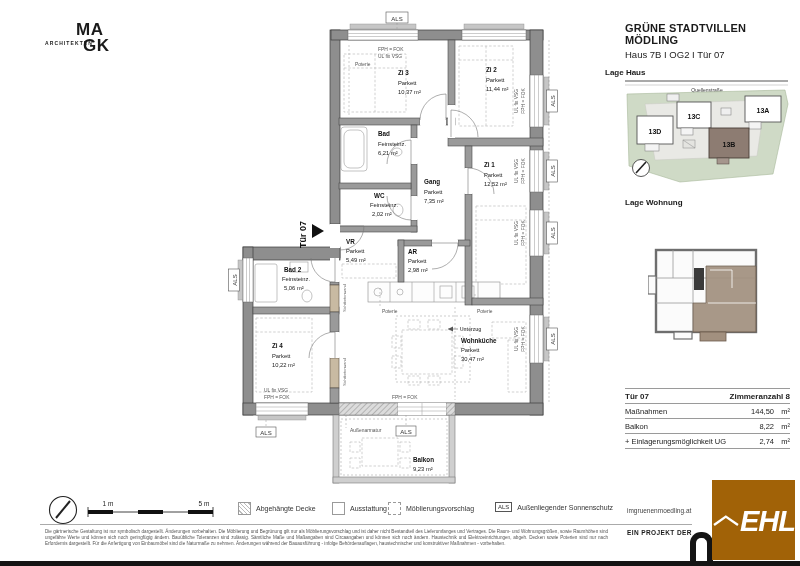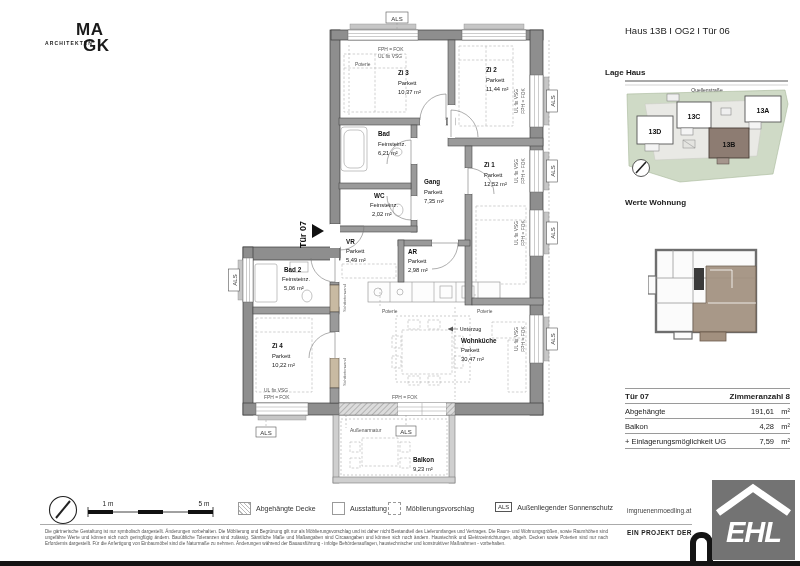--- a/index.html
+++ b/index.html
@@ -41,42 +41,43 @@
   .leg{display:flex;align-items:center;gap:5px}
   .leg .lab{font-size:7px;color:#333;white-space:nowrap}
   .sw{width:13px;height:13px;border:1px solid #9a9a9a;box-sizing:border-box;background:#fff}
   .sw.hatch{background:repeating-linear-gradient(45deg,#fff 0 2px,#bbb 2px 3px);}
   .sw.dashed{border:1px dashed #9a9a9a}
   .alslegend{font-size:6px;color:#333;border:1px solid #555;padding:1px 2px;background:#fff}
   .site{font-size:6.5px;color:#444}
   
   .disc{font-size:4.6px;line-height:1.35;color:#555;text-align:justify}
   .projline{font-size:6.5px;font-weight:bold;color:#1a1a1a;letter-spacing:.4px}
-  .ehlbox{width:83px;height:80px;background:#737373;display:flex;flex-direction:column;align-items:center;}
+  .ehlbox{width:83px;height:80px;background:#a16207;display:flex;flex-direction:row;align-items:center;}
   .ehltext{color:#fff;font-weight:bold;font-style:italic;font-size:29px;letter-spacing:-1px;line-height:1;margin-top:2px}
   .arch-n{width:11px;height:23px;border:6px solid #141414;border-bottom:none;border-radius:11px 11px 0 0}
   
   .magk{color:#1a1a1a}
   .magk .small{font-size:5px;letter-spacing:1.1px;font-weight:bold}
   .magk .big{font-size:17px;font-weight:800;letter-spacing:.5px;line-height:.9}
   .botbar{background:#141414}
 </style>
 </head>
 <body>
 
 <div id="page">
 
   <div class="abs magk" style="left:45px;top:18px;width:80px;height:46px">
     <div class="abs big" style="left:31px;top:4px">MA</div>
     <div class="abs small" style="left:0px;top:22px">ARCHITEKTEN</div>
     <div class="abs big" style="left:38px;top:20px">GK</div>
   </div>
 
   <div class="abs" style="left:625px;top:22px;width:170px">
-    <div class="subtitle">Haus 13B I OG2 I Tür 06</div>
+    <div class="title">GRÜNE STADTVILLEN MÖDLING</div>
+    <div class="subtitle">Haus 7B I OG2 I Tür 07</div>
   </div>
 
   <div class="abs seclbl" style="left:605px;top:68px">Lage Haus</div>
 
   <svg class="abs" style="left:625px;top:78px" width="165" height="114" viewBox="0 0 165 114">
     <line x1="0" y1="3" x2="163" y2="3" stroke="#8c8c8c" stroke-width="1.4"></line>
     <line x1="0" y1="7" x2="163" y2="7" stroke="#b5b5b5" stroke-width=".6"></line>
     <text x="82" y="14" font-size="5" fill="#333" text-anchor="middle">Quellenstraße</text>
     <polygon points="2,16 160,12 163,26 148,96 55,104 4,88" fill="#cfdac6" stroke="#a8b89a" stroke-width=".6"></polygon>
     <polygon points="20,26 140,22 132,78 30,82" fill="#e9e9e5" stroke="#c9c9c3" stroke-width=".5"></polygon>
@@ -103,21 +104,21 @@
       <text x="104" y="69" font-size="7" font-weight="bold" fill="#111" text-anchor="middle">13B</text>
     </g>
     <rect x="58" y="62" width="12" height="8" fill="#e4e4e0" stroke="#888" stroke-width=".5"></rect>
     <line x1="58" y1="62" x2="70" y2="70" stroke="#888" stroke-width=".5"></line>
     <g>
       <circle cx="16" cy="90" r="8.5" fill="#fff" stroke="#444" stroke-width=".9"></circle>
       <line x1="11" y1="95" x2="21" y2="84" stroke="#222" stroke-width="1.6"></line>
     </g>
   </svg>
 
-  <div class="abs seclbl" style="left:625px;top:198px">Werte Wohnung</div>
+  <div class="abs seclbl" style="left:625px;top:198px">Lage Wohnung</div>
 
   <svg class="abs" style="left:648px;top:248px" width="130" height="104" viewBox="0 0 130 104">
     <rect x="8" y="2" width="100" height="82" fill="#fbfbfb" stroke="#6e6e6e" stroke-width="2.4"></rect>
     <rect x="0" y="28" width="8" height="18" fill="#fbfbfb" stroke="#6e6e6e" stroke-width="1.2"></rect>
     <rect x="26" y="84" width="18" height="7" fill="#fbfbfb" stroke="#6e6e6e" stroke-width="1.2"></rect>
     <line x1="45" y1="2" x2="45" y2="84" stroke="#9a9a9a" stroke-width=".8"></line>
     <line x1="8" y1="30" x2="108" y2="30" stroke="#9a9a9a" stroke-width=".8"></line>
     <line x1="8" y1="55" x2="45" y2="55" stroke="#9a9a9a" stroke-width=".8"></line>
     <line x1="25" y1="2" x2="25" y2="30" stroke="#9a9a9a" stroke-width=".8"></line>
     <polygon points="58,18 108,18 108,84 45,84 45,55 58,55" fill="#a2907f" stroke="#6b5a4c" stroke-width=".8" opacity=".92"></polygon>
@@ -130,37 +131,37 @@
 
   <div class="abs" style="left:625px;top:388px;width:165px">
     <div class="tline"></div>
     <div class="trow hd">
       <span class="lbl">Tür 07</span>
       <span class="sp"></span>
       <span class="val">Zimmeranzahl 8</span>
     </div>
     <div class="tline"></div>
     <div class="trow">
-      <span class="lbl">Abgehängte</span>
+      <span class="lbl">Maßnahmen</span>
       <span class="sp"></span>
-      <span class="val">191,61</span>
+      <span class="val">144,50</span>
       <span class="unit">m²</span>
     </div>
     <div class="tline"></div>
     <div class="trow">
       <span class="lbl">Balkon</span>
       <span class="sp"></span>
-      <span class="val">4,28</span>
+      <span class="val">8,22</span>
       <span class="unit">m²</span>
     </div>
     <div class="tline"></div>
     <div class="trow">
       <span class="lbl">+ Einlagerungsmöglichkeit UG</span>
       <span class="sp"></span>
-      <span class="val">7,59</span>
+      <span class="val">2,74</span>
       <span class="unit">m²</span>
     </div>
     <div class="tline"></div>
   </div>
 
   <svg class="abs" style="left:226px;top:8px" width="344" height="486" viewBox="226 8 344 486">
     <defs>
       <pattern id="h1" patternUnits="userSpaceOnUse" width="4" height="4" patternTransform="rotate(45)">
         <rect width="4" height="4" fill="#dcdcdc"></rect>
         <line x1="0" y1="0" x2="0" y2="4" stroke="#8a8a8a" stroke-width="1"></line>

